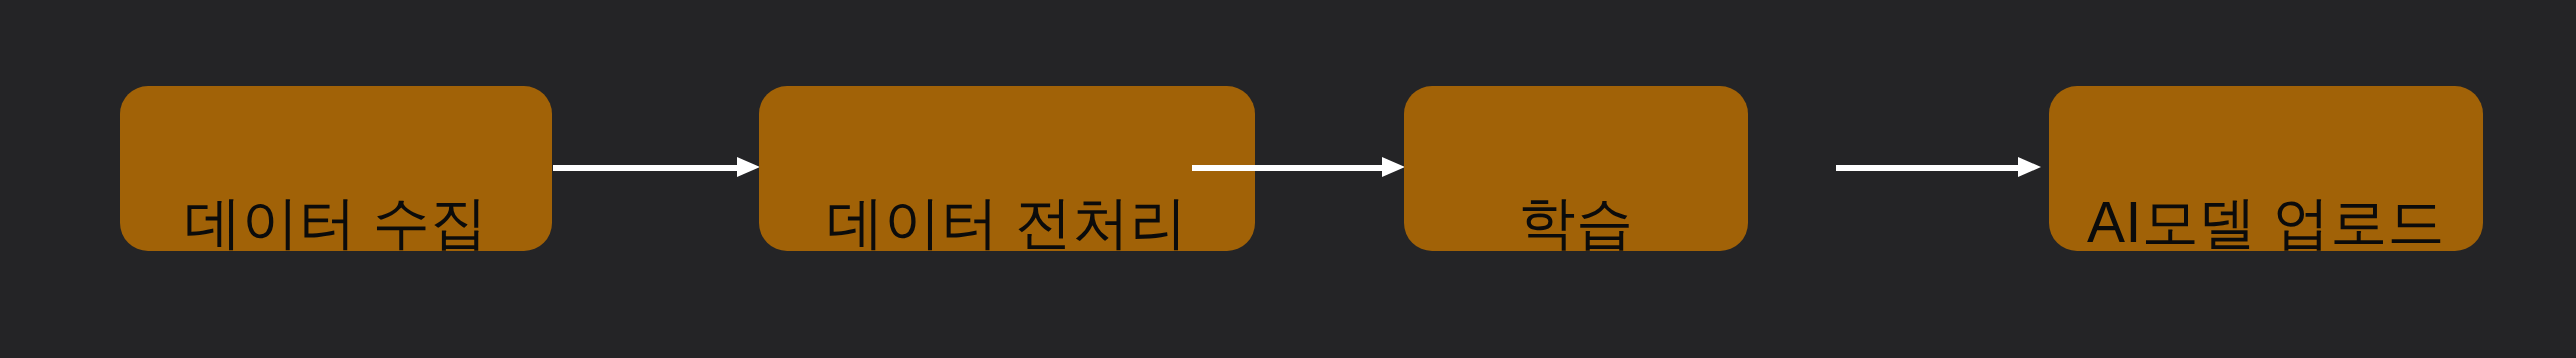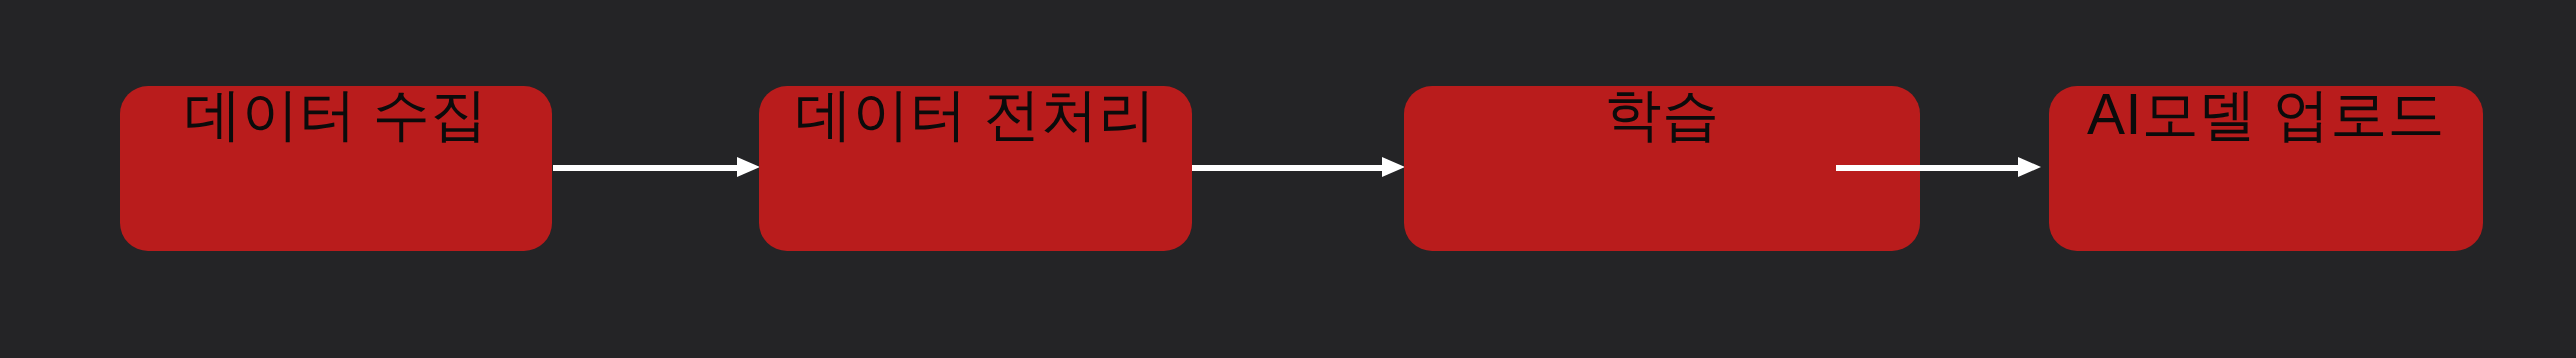--- a/index.html
+++ b/index.html
@@ -13,30 +13,30 @@
     position: relative;
     width: 2576px;
     height: 358px;
     background: #242426;
     overflow: hidden;
   }
   .node {
     position: absolute;
     top: 86px;
     height: 165px;
-    background: #b91c1c;
+    background: #a16207;
     border-radius: 28px;
     display: flex;
-    align-items: flex-start;
+    align-items: flex-end;
     justify-content: center;
     box-sizing: border-box;
   }
   .n0 { left: 120px;  width: 432px; }
-  .n1 { left: 759px; width: 433px; }
-  .n2 { left: 1404px; width: 516px; }
+  .n1 { left: 759px; width: 496px; }
+  .n2 { left: 1404px; width: 344px; }
   .n3 { left: 2041px; width: 434px; margin-left: 8px; }
   .node-label {
     font-size: 57px;
     font-weight: 500;
     color: #0b0b0b;
     white-space: nowrap;
     line-height: 1;
     letter-spacing: 0.4px;
   }
   .arrow-line {

